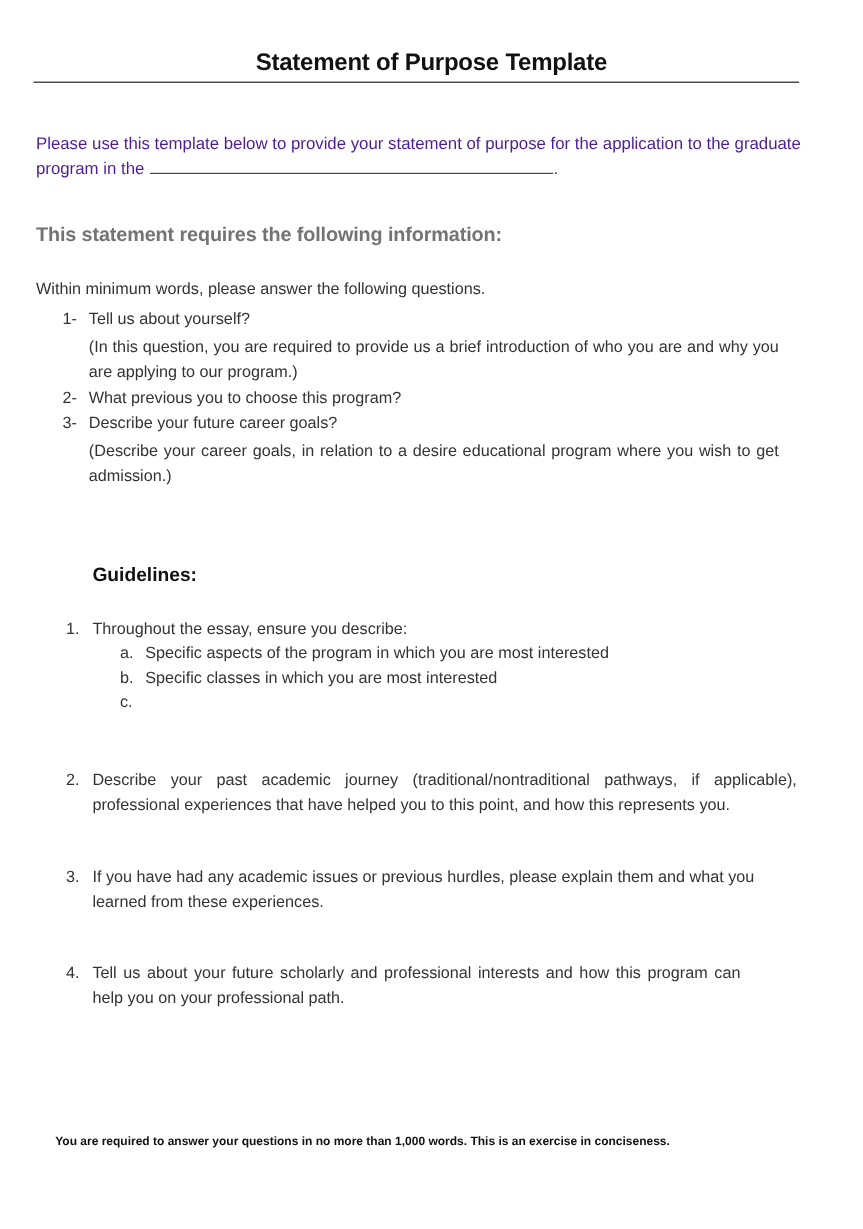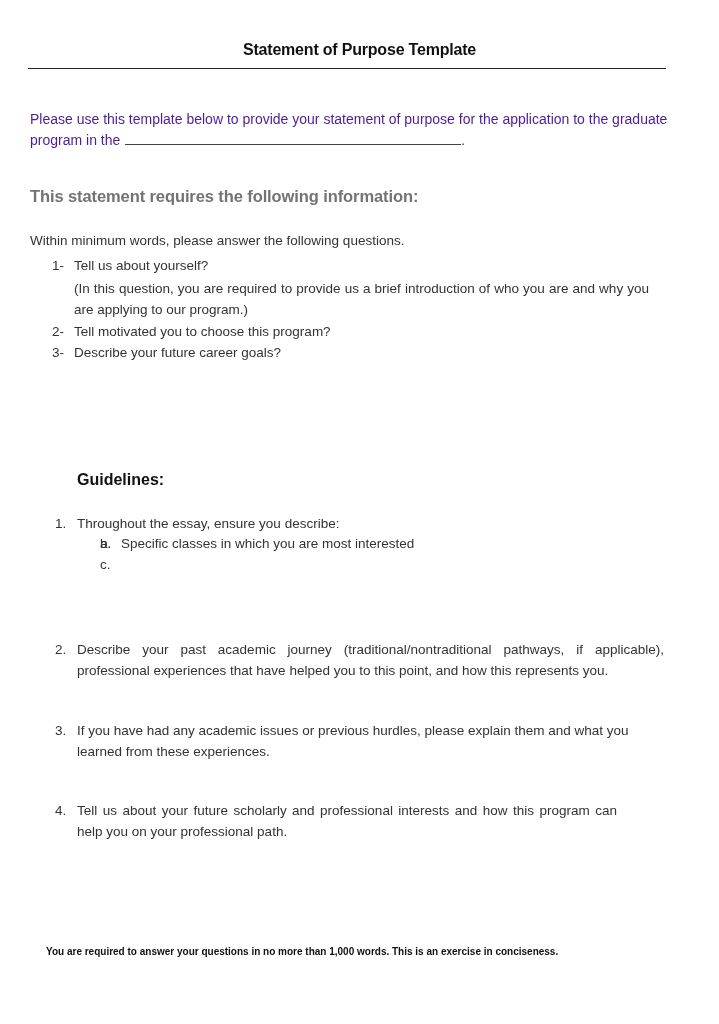--- a/index.html
+++ b/index.html
@@ -15,21 +15,21 @@
       font-family: "Liberation Sans", sans-serif;
       color: #2f2f2f;
     }
     .abs { position: absolute; }
 
     .title {
       left: 0; width: 719px; top: 41px;
       text-align: center;
       font-family: "Liberation Sans", sans-serif;
       font-weight: bold;
-      font-size: 16px;
+      font-size: 20px;
       color: #111;
       letter-spacing: -0.2px;
       margin: 0;
     }
     .title-rule {
       left: 28px; top: 68px; width: 638px; height: 0;
       border-top: 1px solid #222;
     }
 
     .intro {
@@ -103,36 +103,38 @@
 <p class="abs within">Within minimum words, please answer the following questions.</p>
 
 <ul class="abs q-list">
   <li class="q-item">
     <span class="q-num">1-</span>
     <div class="q-text">Tell us about yourself?</div>
     <div class="q-note">(In this question, you are required to provide us a brief introduction of who you are and why you are applying to our program.)</div>
   </li>
   <li class="q-item">
     <span class="q-num">2-</span>
-    <div class="q-text">Tell motivated you to choose this program?</div>
+    <div class="q-text">What previous you to choose this program?</div>
   </li>
   <li class="q-item">
     <span class="q-num">3-</span>
     <div class="q-text">Describe your future career goals?</div>
+    <div class="q-note">(Describe your career goals, in relation to a desire educational program where you wish to get admission.)</div>
   </li>
 </ul>
 
 <h3 class="abs guidelines-heading">Guidelines:</h3>
 
 <div class="g-item" style="top:513px;">
   <span class="g-num">1.</span>
   <div class="g-text">Throughout the essay, ensure you describe:</div>
   <ul class="g-sub">
     <li class="g-sub-item">
       <span class="g-sub-letter">a.</span>
+      <div class="g-sub-text">Specific aspects of the program in which you are most interested</div>
     </li>
     <li class="g-sub-item">
       <span class="g-sub-letter">b.</span>
       <div class="g-sub-text">Specific classes in which you are most interested</div>
     </li>
     <li class="g-sub-item">
       <span class="g-sub-letter">c.</span>
     </li>
   </ul>
 </div>

